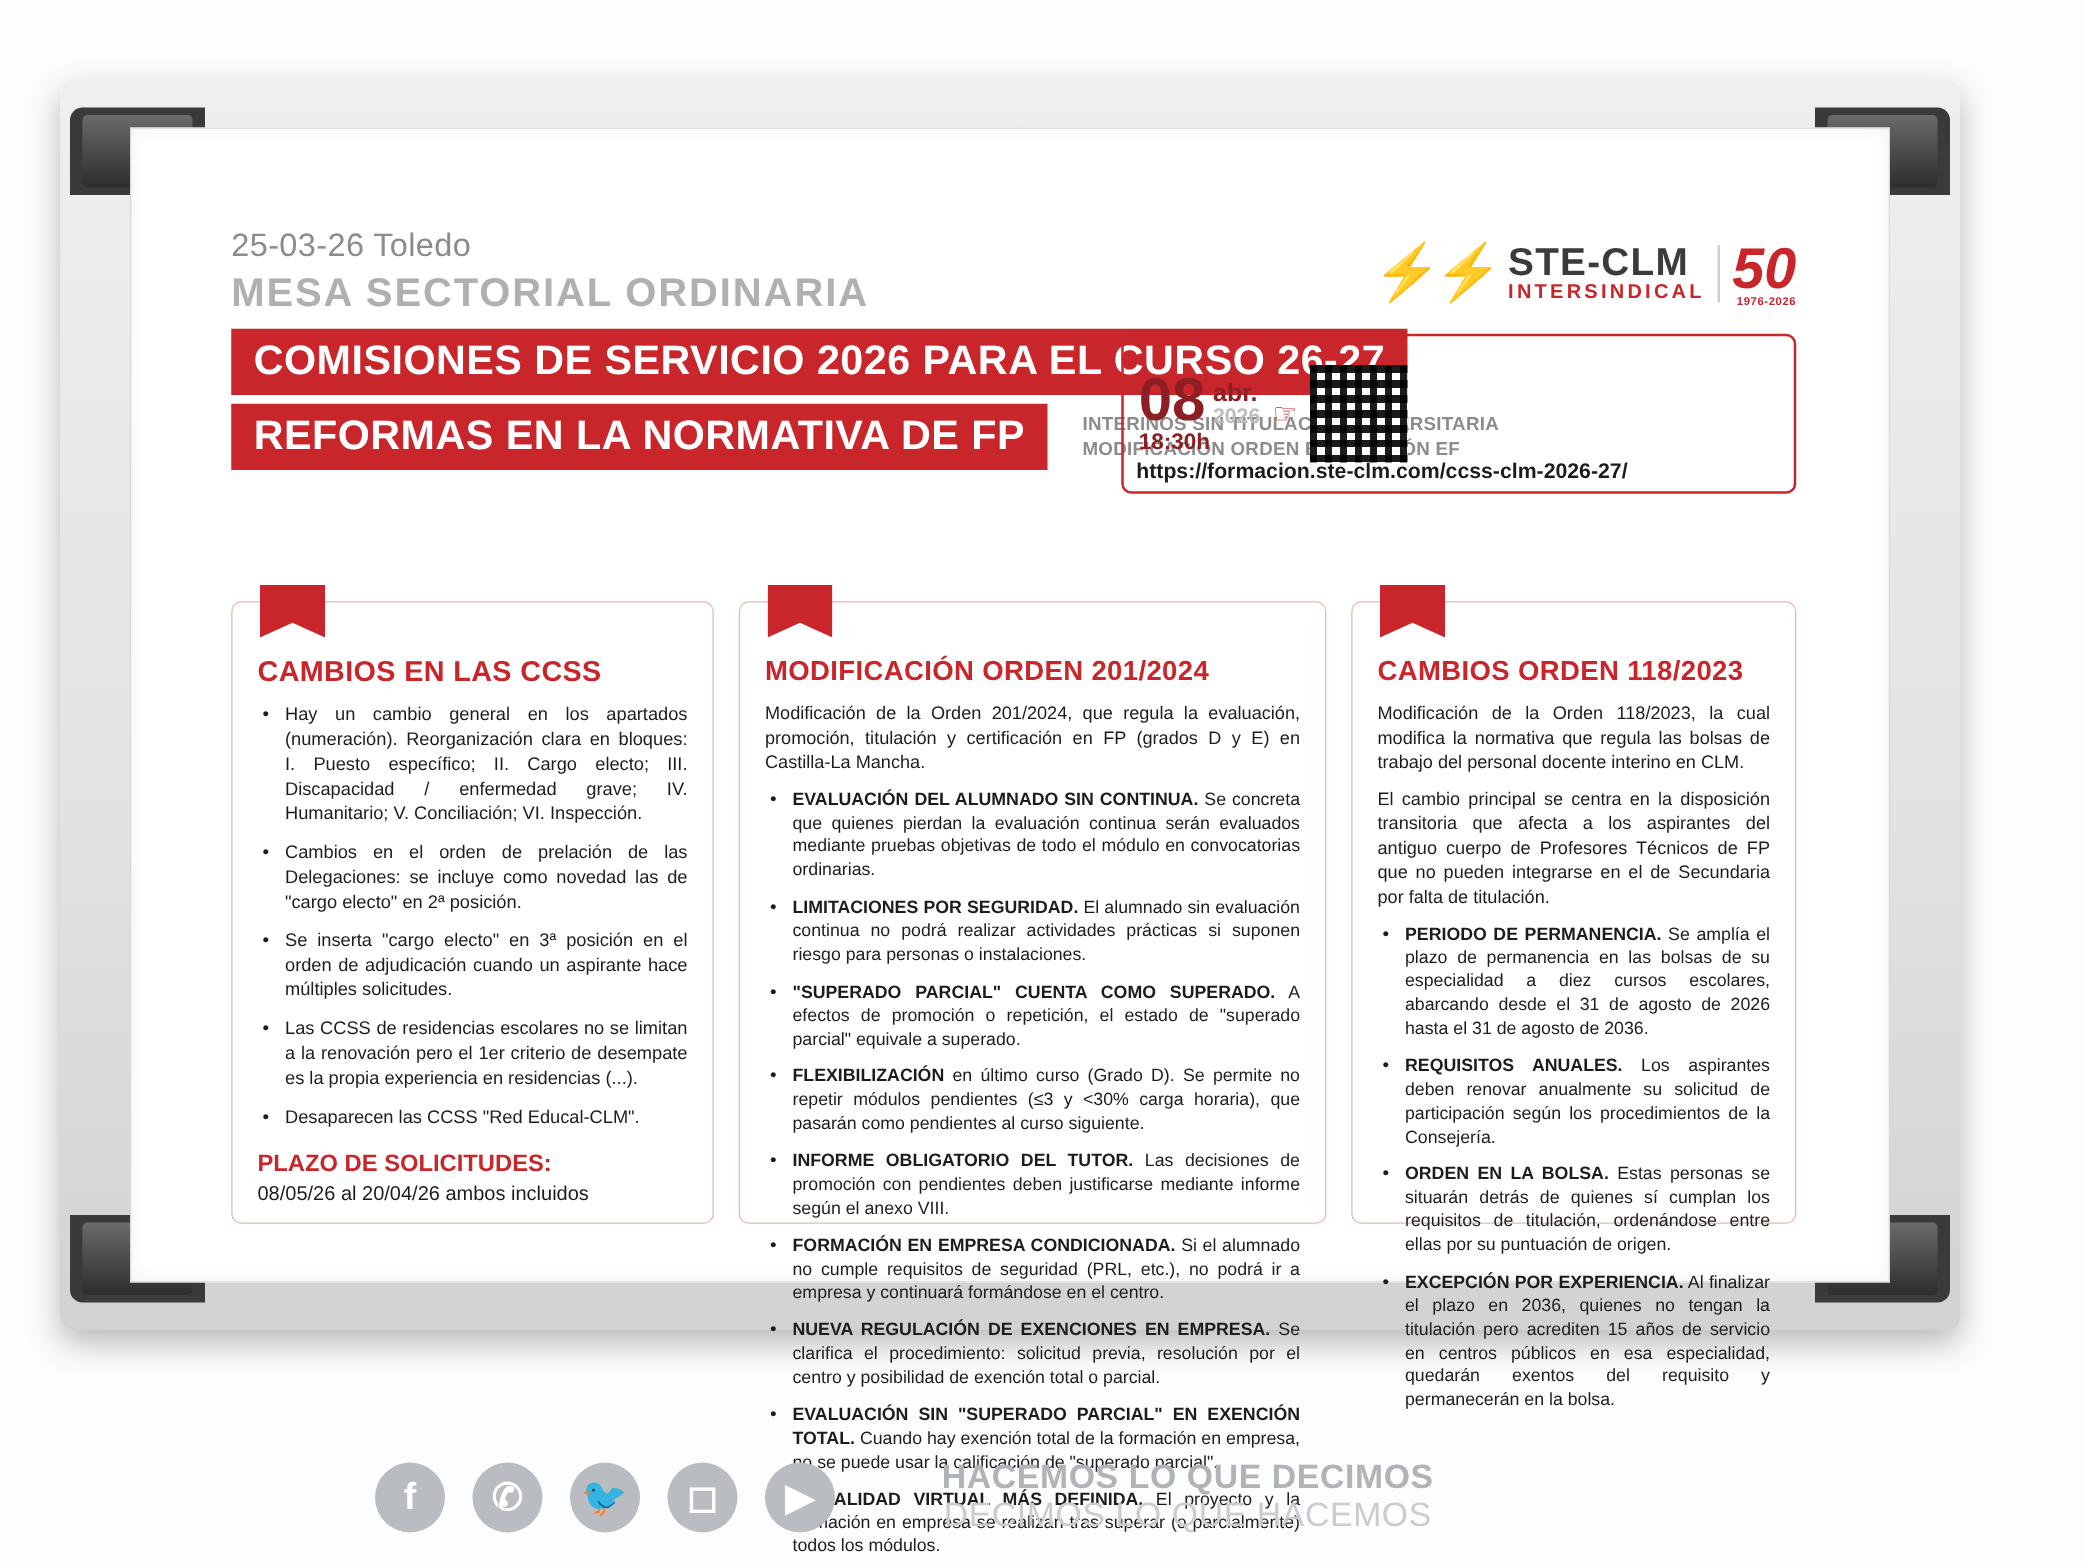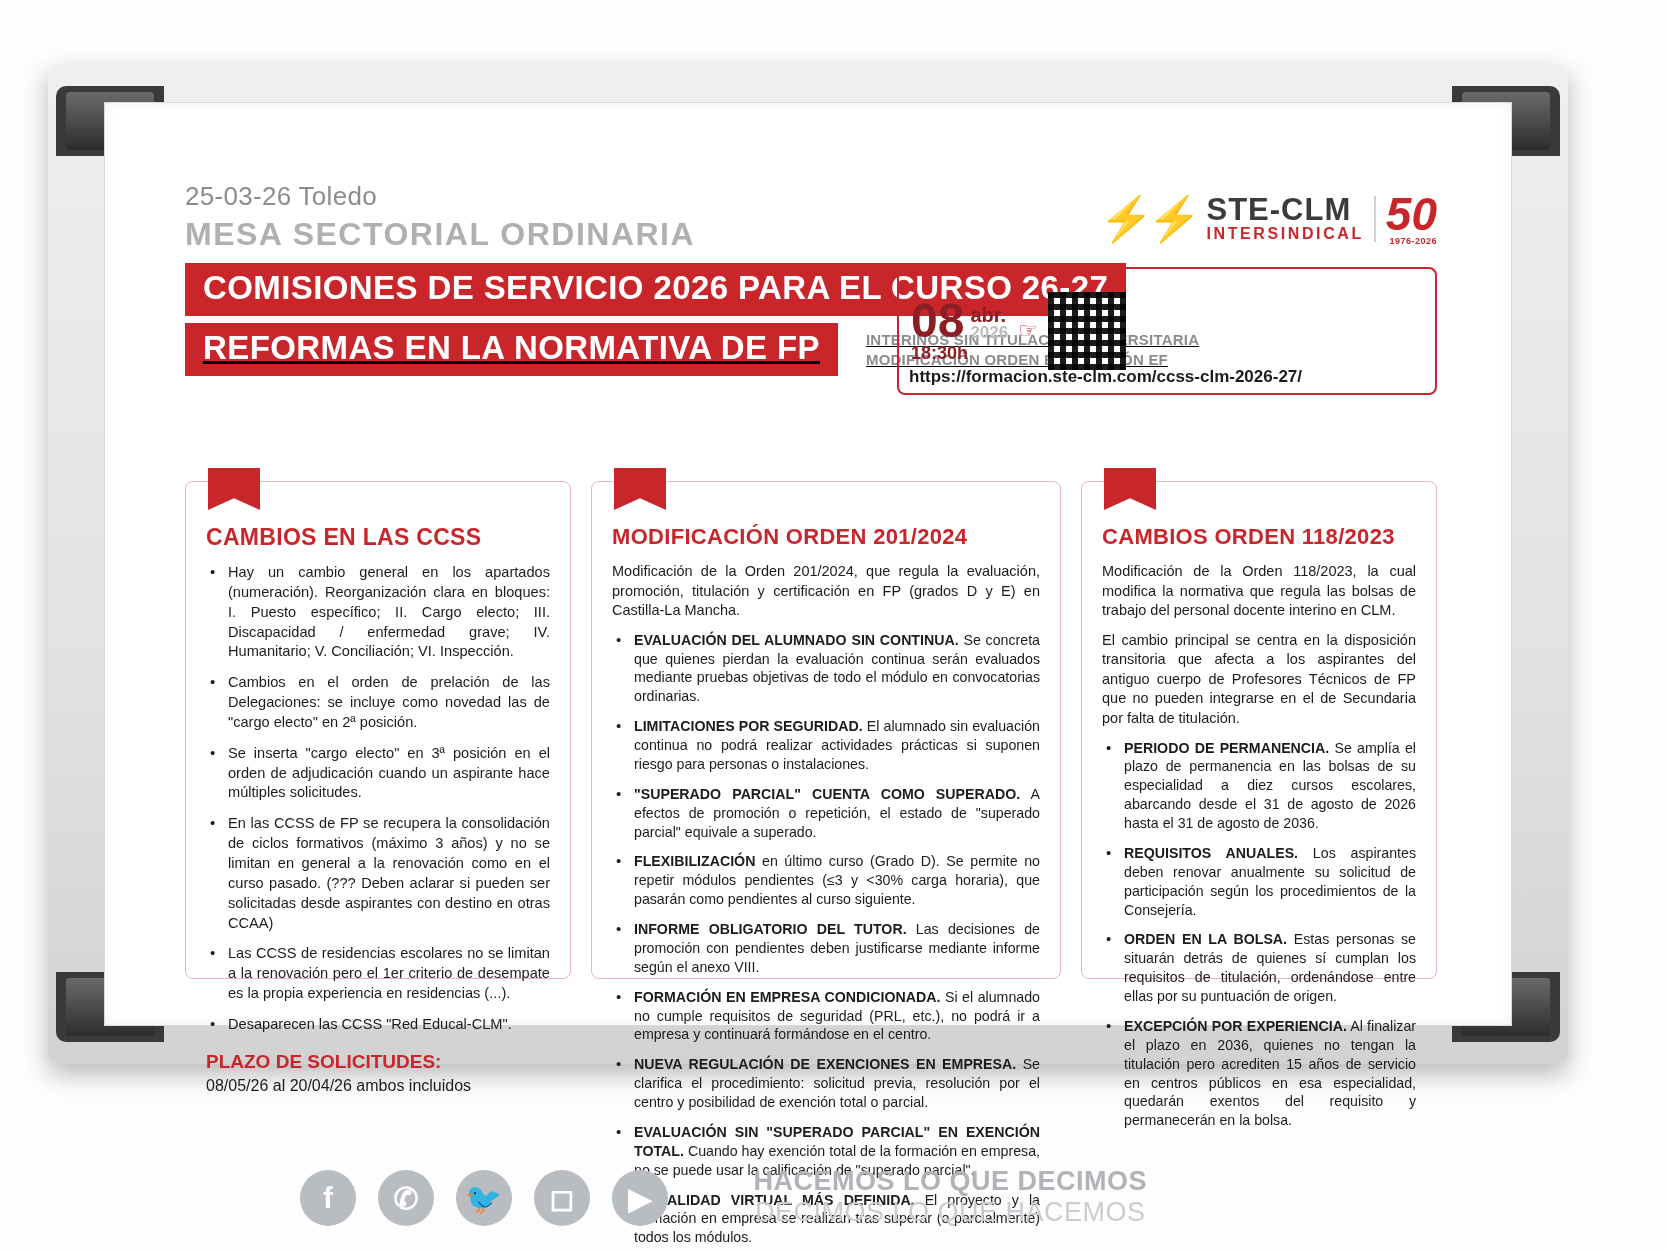--- a/index.html
+++ b/index.html
@@ -49,21 +49,21 @@
     color:#b0b0b0; font-size: 32px; font-weight: 700;
     letter-spacing: 1.5px; margin-top: 4px;
     font-family: "Liberation Sans Narrow","Liberation Sans", sans-serif;
   }
   .banner {
     background:#c8262b; color:#fff; display:inline-block;
     padding: 6px 18px 9px 18px; margin-top: 10px;
     font-size: 33px; font-weight: 800; letter-spacing: .4px;
   }
   .banner.two { margin-top: 7px; }
-  .banner-row { display:flex; align-items:flex-end; gap:28px;text-decoration:underline; }
+  .banner-row { display:flex; align-items:flex-end; gap:28px; }
   .banner-note { color:#8c8c8c; font-size: 15px; line-height: 1.35; font-weight:700; letter-spacing:.2px; padding-bottom:6px; }
 
   
   .logo-block { position:absolute; right:0; top:10px; width: 440px; }
   .logo-row { display:flex; align-items:center; justify-content:flex-end; gap: 10px; }
   .bolt { color:#c8262b; font-size: 44px; line-height: 1; letter-spacing:-6px; }
   .ste { color:#3b3b3b; font-size: 31px; font-weight: 800; letter-spacing: 1px; line-height: 1; }
   .inter { color:#c8262b; font-size: 16px; font-weight: 800; letter-spacing: 2.6px; }
   .fifty { color:#c8262b; font-size: 46px; font-weight: 800; font-style: italic; line-height:1; }
   .fifty small { display:block; font-size: 9px; letter-spacing:.5px; font-style: normal; color:#c8262b; text-align:right; }
@@ -191,21 +191,20 @@
 
       <div class="cols">
 
         <div class="col c1">
           <div class="flag"></div>
           <div class="col-title">CAMBIOS EN LAS CCSS</div>
           <ul>
             <li>Hay un cambio general en los apartados (numeración). Reorganización clara en bloques: I. Puesto específico; II. Cargo electo; III. Discapacidad / enfermedad grave; IV. Humanitario; V. Conciliación; VI. Inspección.</li>
             <li>Cambios en el orden de prelación de las Delegaciones: se incluye como novedad las de "cargo electo" en 2ª posición.</li>
             <li>Se inserta "cargo electo" en 3ª posición en el orden de adjudicación cuando un aspirante hace múltiples solicitudes.</li>
-            <li>En las CCSS de FP se recupera la consolidación de ciclos formativos (máximo 3 años) y no se limitan en general a la renovación como en el curso pasado. (??? Deben aclarar si pueden ser solicitadas desde aspirantes con destino en otras CCAA)</li>
             <li>Las CCSS de residencias escolares no se limitan a la renovación pero el 1er criterio de desempate es la propia experiencia en residencias (...).</li>
             <li>Desaparecen las CCSS "Red Educal-CLM".</li>
           </ul>
           <div class="plazo-title">PLAZO DE SOLICITUDES:</div>
           <div class="plazo-text">08/05/26 al 20/04/26 ambos incluidos</div>
         </div>
 
         <div class="col c2">
           <div class="flag"></div>
           <div class="col-title">MODIFICACIÓN ORDEN 201/2024</div>

